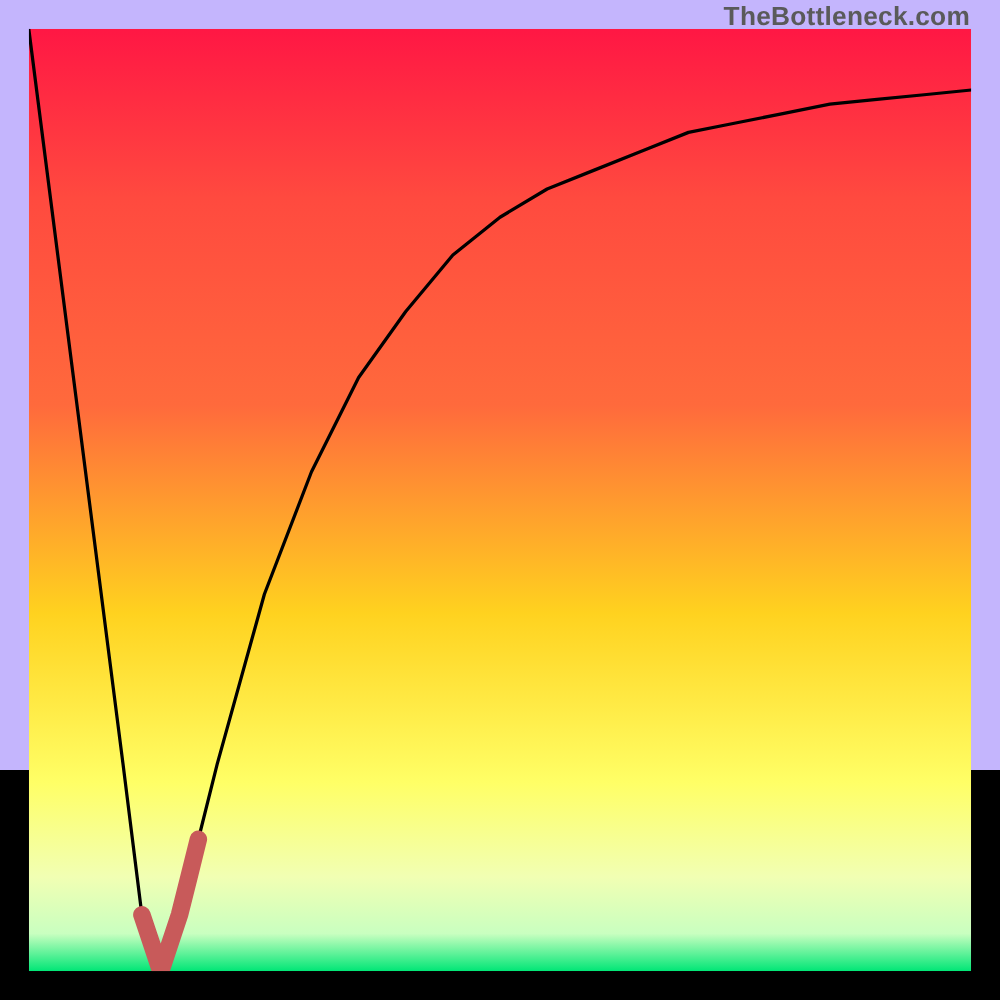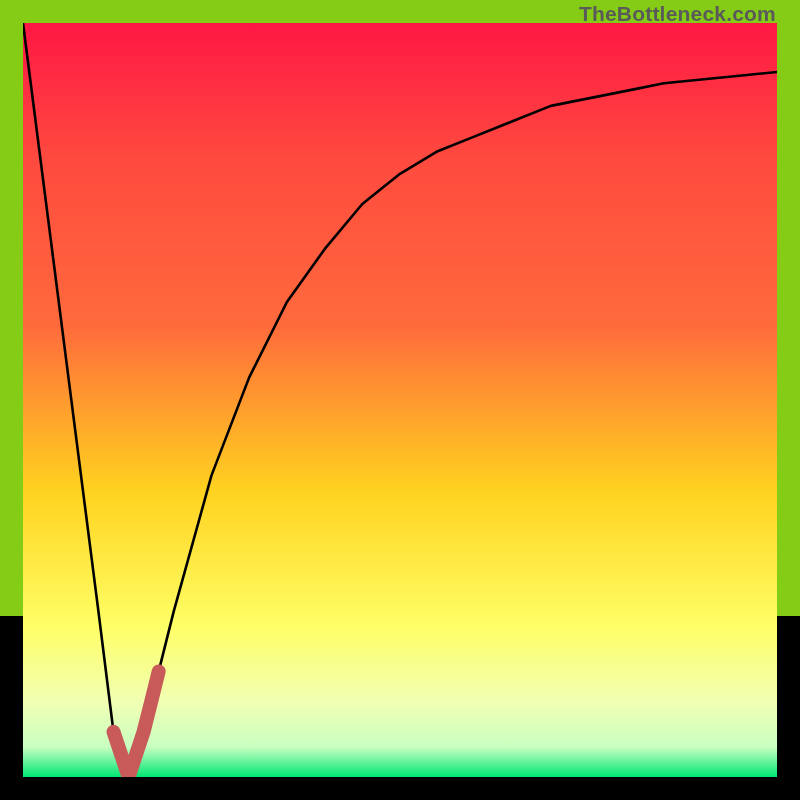--- a/index.html
+++ b/index.html
@@ -1,21 +1,21 @@
 <!DOCTYPE html>
 <html><head>
 <meta charset="utf-8">
 <style>
   * { margin: 0; padding: 0; box-sizing: border-box; }
   html, body { width: 800px; height: 800px; overflow: hidden; background: #000; }
   .frame {
     position: relative;
     width: 800px;
     height: 616px;
-    background: #84cc16;
+    background: #c4b5fd;
   }
   .plot-area {
     position: absolute;
     left: 23px;
     top: 23px;
     width: 754px;
     height: 754px;
     overflow: hidden;
   }
   .gradient-bg {

